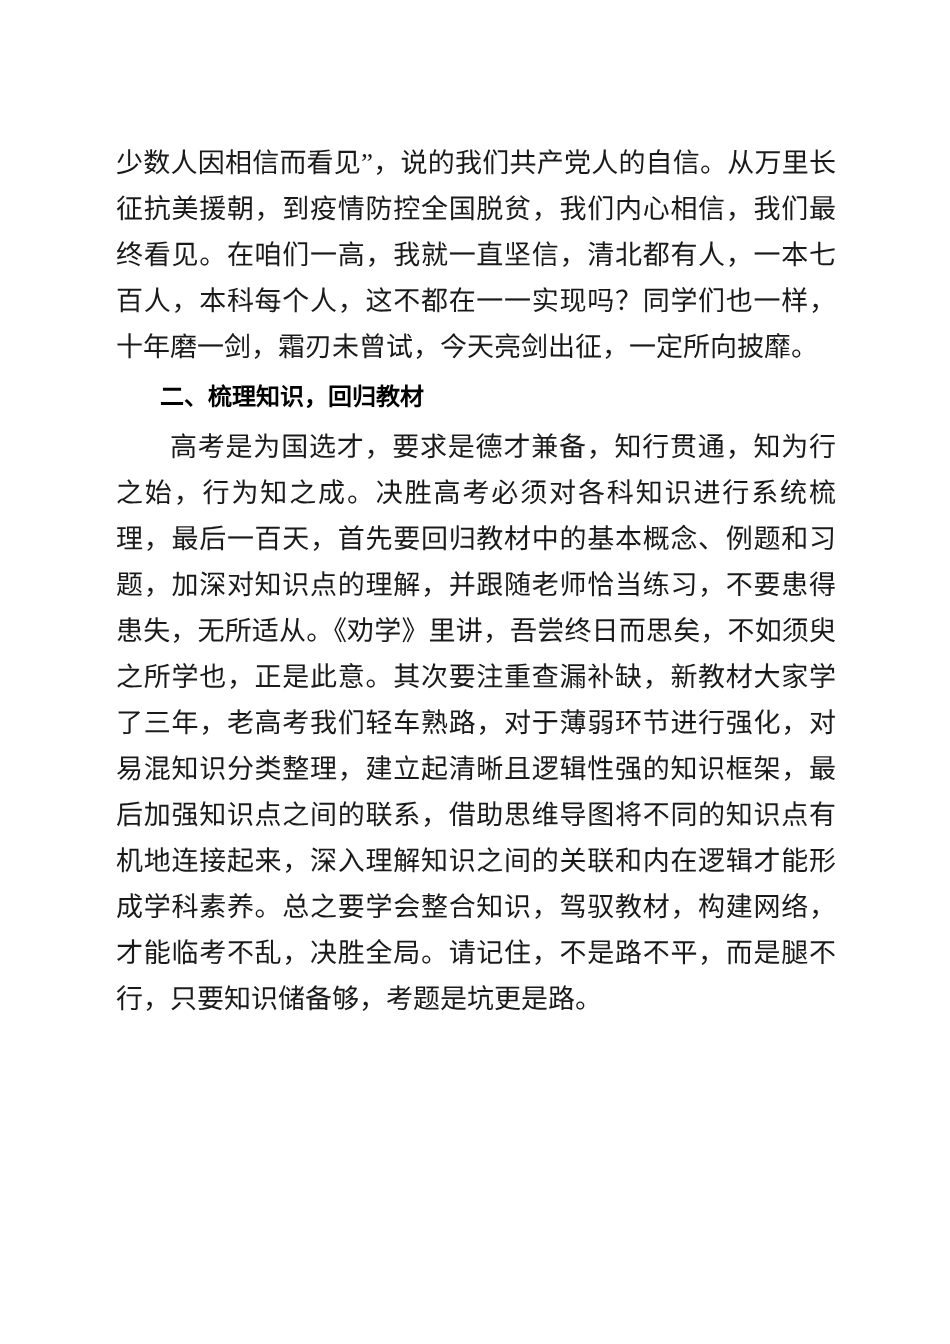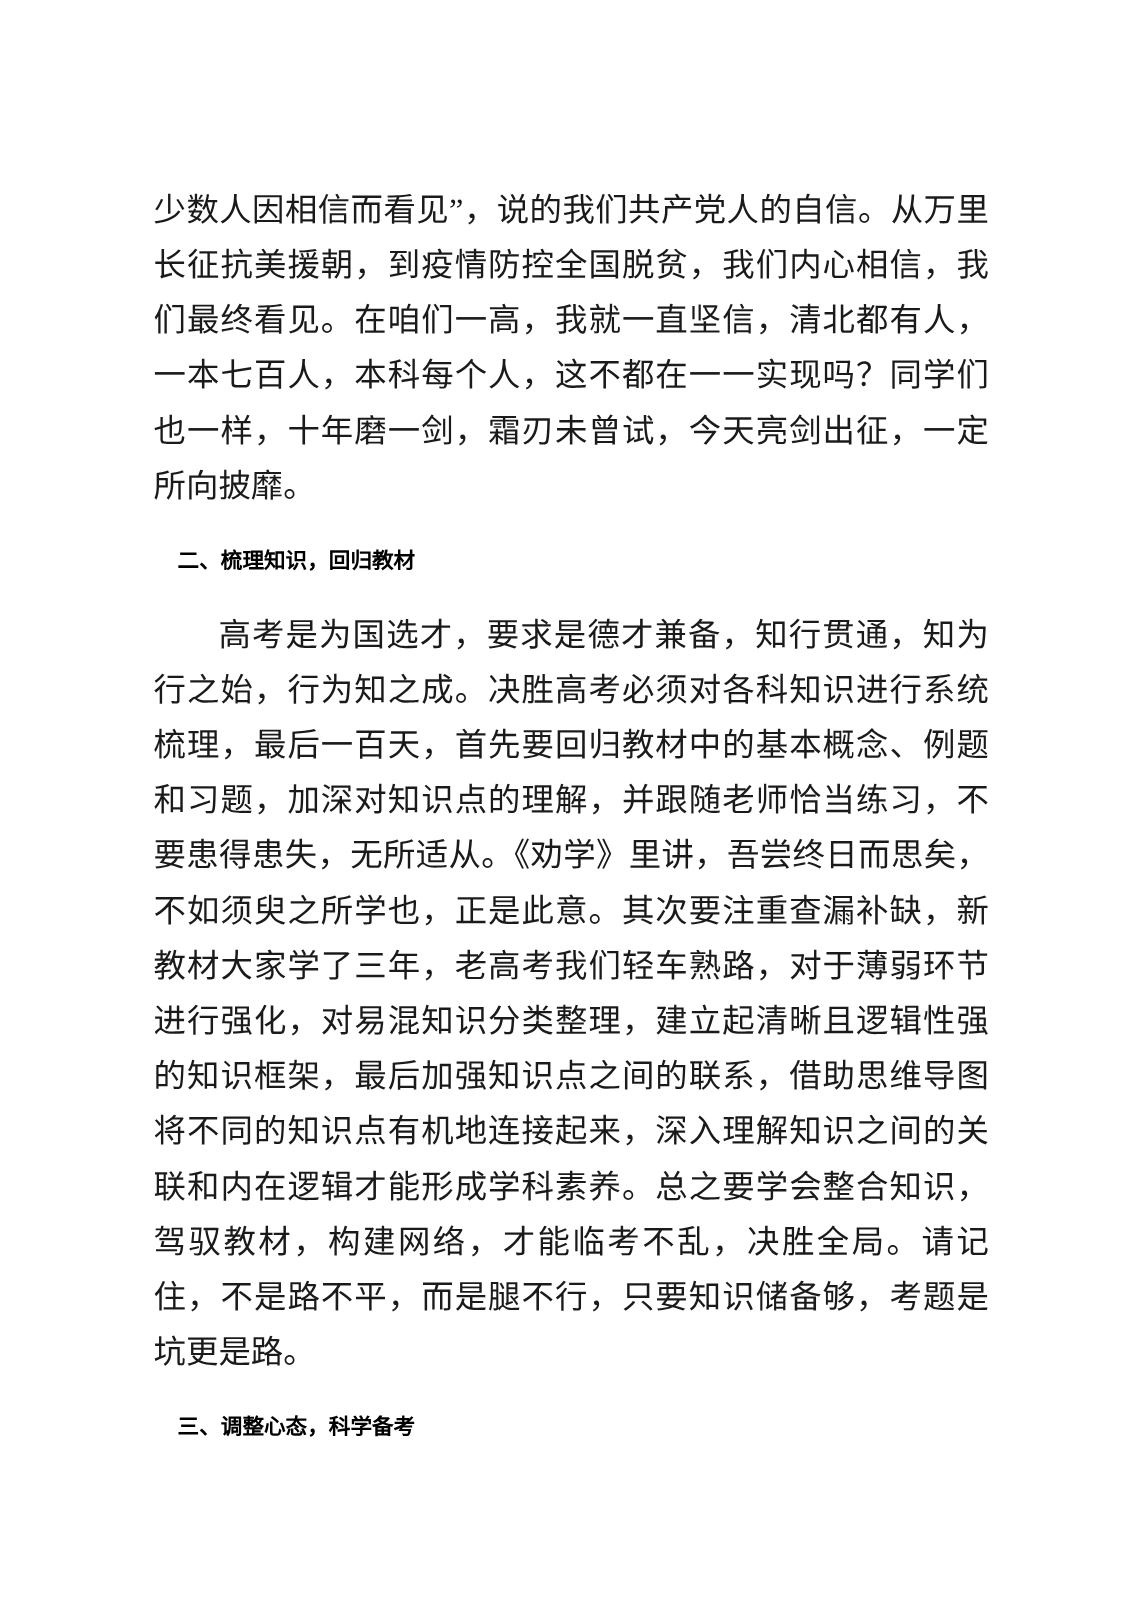--- a/index.html
+++ b/index.html
@@ -15,48 +15,47 @@
   }
   .page {
     box-sizing: border-box;
     width: 950px;
     height: 1344px;
     padding: 136px 110px 0 112px;
     background: #ffffff;
     color: #1a1a1a;
   }
   .para {
-    margin: 16px;
+    margin: 4px;
     font-size: 27px;
     line-height: 46px;
     text-align: justify;
     text-justify: inter-character;
     text-indent: 2em;
     letter-spacing: 0;
     font-weight: 400;
     word-break: normal;
   }
   .para.no-indent {
     text-indent: 0;
   }
   .heading {
     margin: 0;
-    font-size: 18px;
+    font-size: 24px;
     line-height: 46px;
     text-indent: 2em;
     font-family: "Liberation Sans", sans-serif;
     font-weight: 700;
     color: #000000;
   }
 </style>
 </head>
 <body>
 
 <div class="page">
   <p class="para no-indent">少数人因相信而看见”，说的我们共产党人的自信。从万里长征抗美援朝，到疫情防控全国脱贫，我们内心相信，我们最终看见。在咱们一高，我就一直坚信，清北都有人，一本七百人，本科每个人，这不都在一一实现吗？同学们也一样，十年磨一剑，霜刃未曾试，今天亮剑出征，一定所向披靡。</p>
 
   <h2 class="heading">二、梳理知识，回归教材</h2>
 
   <p class="para">高考是为国选才，要求是德才兼备，知行贯通，知为行之始，行为知之成。决胜高考必须对各科知识进行系统梳理，最后一百天，首先要回归教材中的基本概念、例题和习题，加深对知识点的理解，并跟随老师恰当练习，不要患得患失，无所适从。《劝学》里讲，吾尝终日而思矣，不如须臾之所学也，正是此意。其次要注重查漏补缺，新教材大家学了三年，老高考我们轻车熟路，对于薄弱环节进行强化，对易混知识分类整理，建立起清晰且逻辑性强的知识框架，最后加强知识点之间的联系，借助思维导图将不同的知识点有机地连接起来，深入理解知识之间的关联和内在逻辑才能形成学科素养。总之要学会整合知识，驾驭教材，构建网络，才能临考不乱，决胜全局。请记住，不是路不平，而是腿不行，只要知识储备够，考题是坑更是路。</p>
 
-  <h2 class="heading">三、调整心态，科学备考</h2>
 
 </div>
 
 </body></html>

